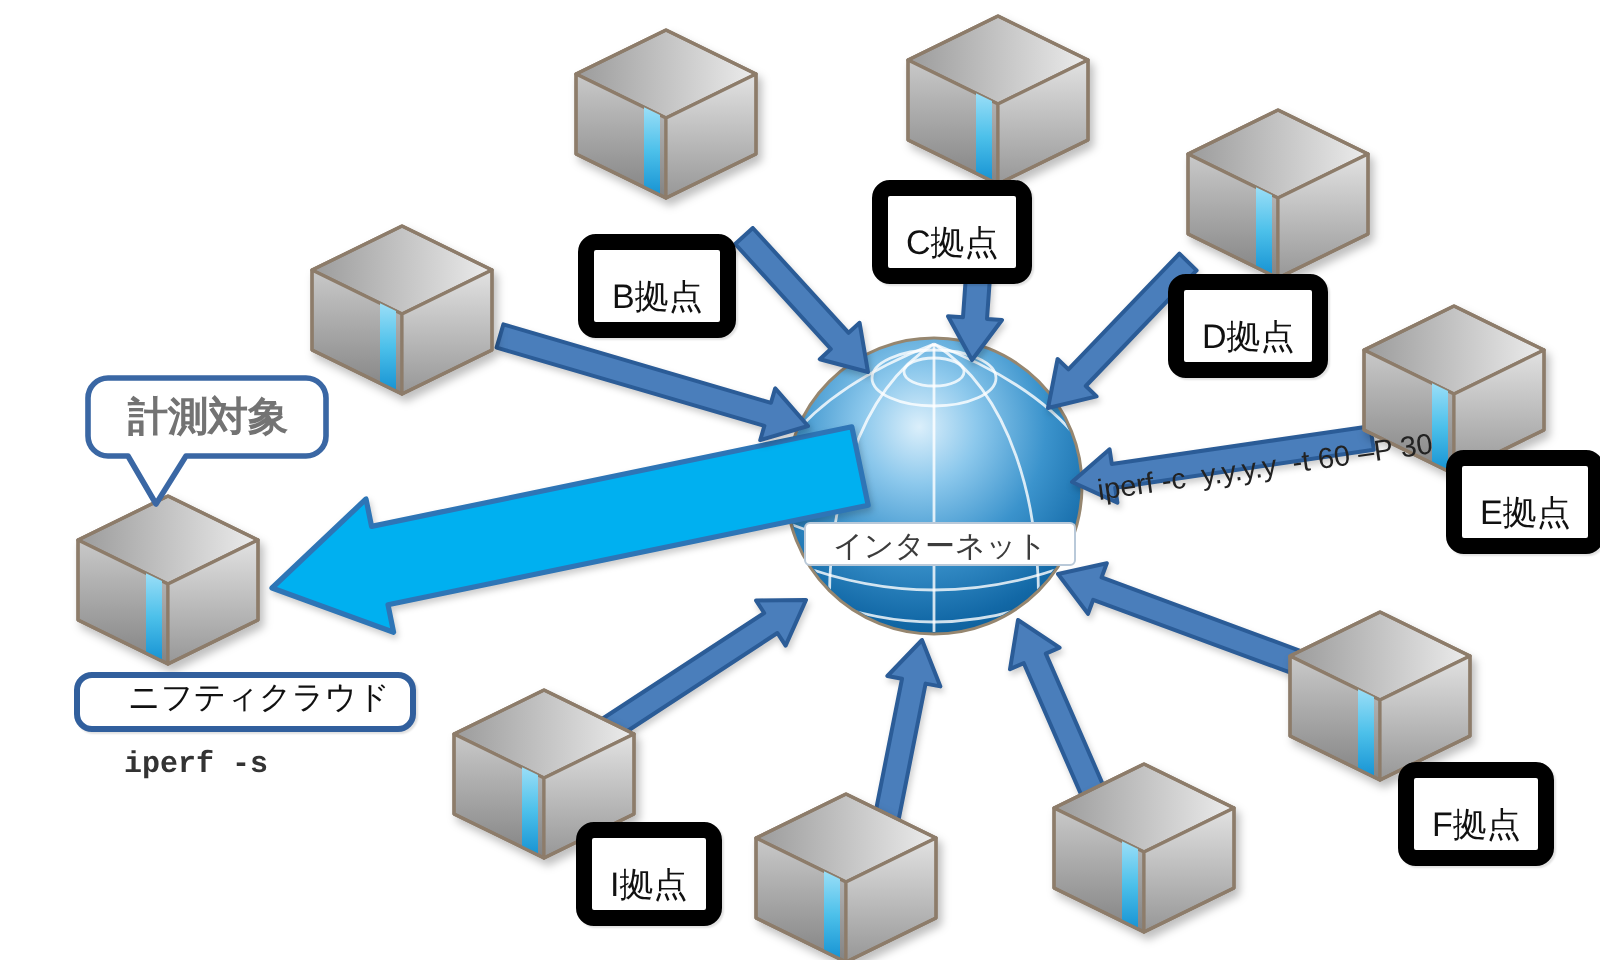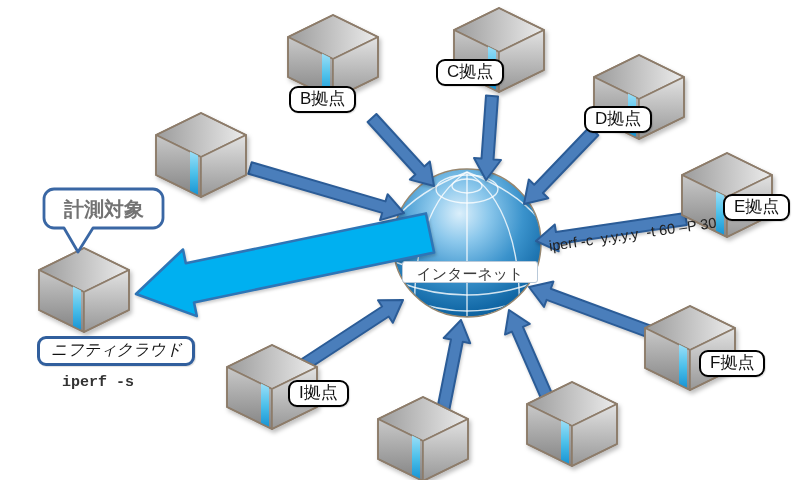--- a/index.html
+++ b/index.html
@@ -1,28 +1,28 @@
 <!DOCTYPE html>
 <html><head>
 <meta charset="utf-8">
 <style>
   html,body{margin:0;padding:0;background:#fff;}
   .stage{position:relative;width:800px;height:480px;background:#fff;overflow:hidden;
          font-family:"Liberation Sans","DejaVu Sans",sans-serif;}
   .stage svg{position:absolute;left:0;top:0;}
   .lbl{position:absolute;z-index:3;box-sizing:border-box;white-space:nowrap;}
-  .site-label{background:#fff;border:2px solid #000000;border-radius:9px;
-              padding:0 9px 2px 9px;font-size:17px;color:#111;line-height:1.25;
-              box-shadow:1px 1px 1px rgba(0,0,0,0.12);}
+  .site-label{background:#fff;border:8px solid #000000;border-radius:9px;
+              padding:13px 9px 2px 9px;font-size:17px;color:#111;line-height:1.25;
+              box-shadow:1px 1px 1px rgba(0,0,0,0.12);margin-top:31px;}
   .inet-label{background:#fff;border:1px solid #b9c9d9;border-radius:3px;
               width:136px;height:22px;line-height:24px;text-align:center;
               font-size:15px;color:#3c3c3c;}
   .target-label{background:#fff;border:3px solid #315f9d;border-radius:9px;
-                padding:1px 10px 2px 11px;font-size:16px;color:#111;line-height:1.3;
-                box-shadow:1px 1px 1px rgba(0,0,0,0.12);font-style:italic;}
+                padding:1px 10px 2px 24px;font-size:16px;color:#111;line-height:1.3;
+                box-shadow:1px 1px 1px rgba(0,0,0,0.12);}
   .callout-text{width:120px;height:40px;line-height:40px;text-align:center;
                 font-size:20px;font-weight:bold;color:#737373;}
   .cmd-server{font-size:15px;font-weight:600;color:#333;font-family:Liberation Mono, monospace;}
   .cmd-client{font-size:14.5px;color:#222;transform:rotate(-8deg);
               transform-origin:left center;white-space:pre;}
   .cube{filter:drop-shadow(2px 3px 2px rgba(0,0,0,0.25));}
   .arrowp{filter:drop-shadow(1.5px 2px 1.5px rgba(0,0,0,0.2));}
 </style>
 </head>
 <body>

